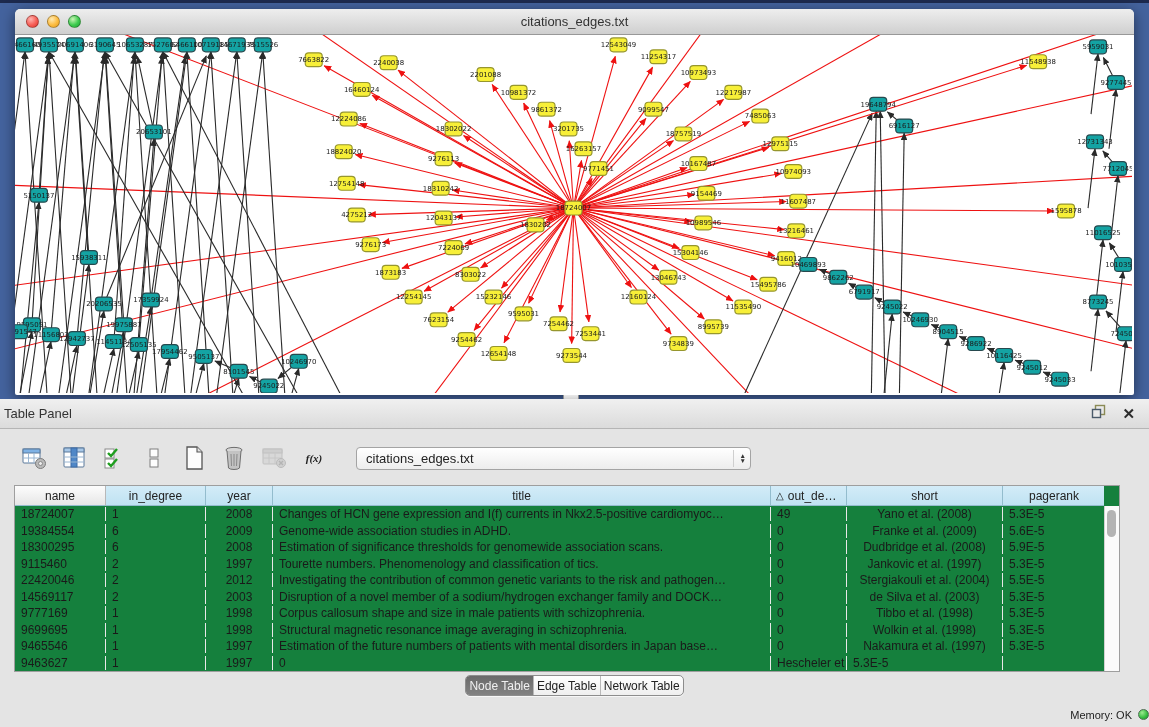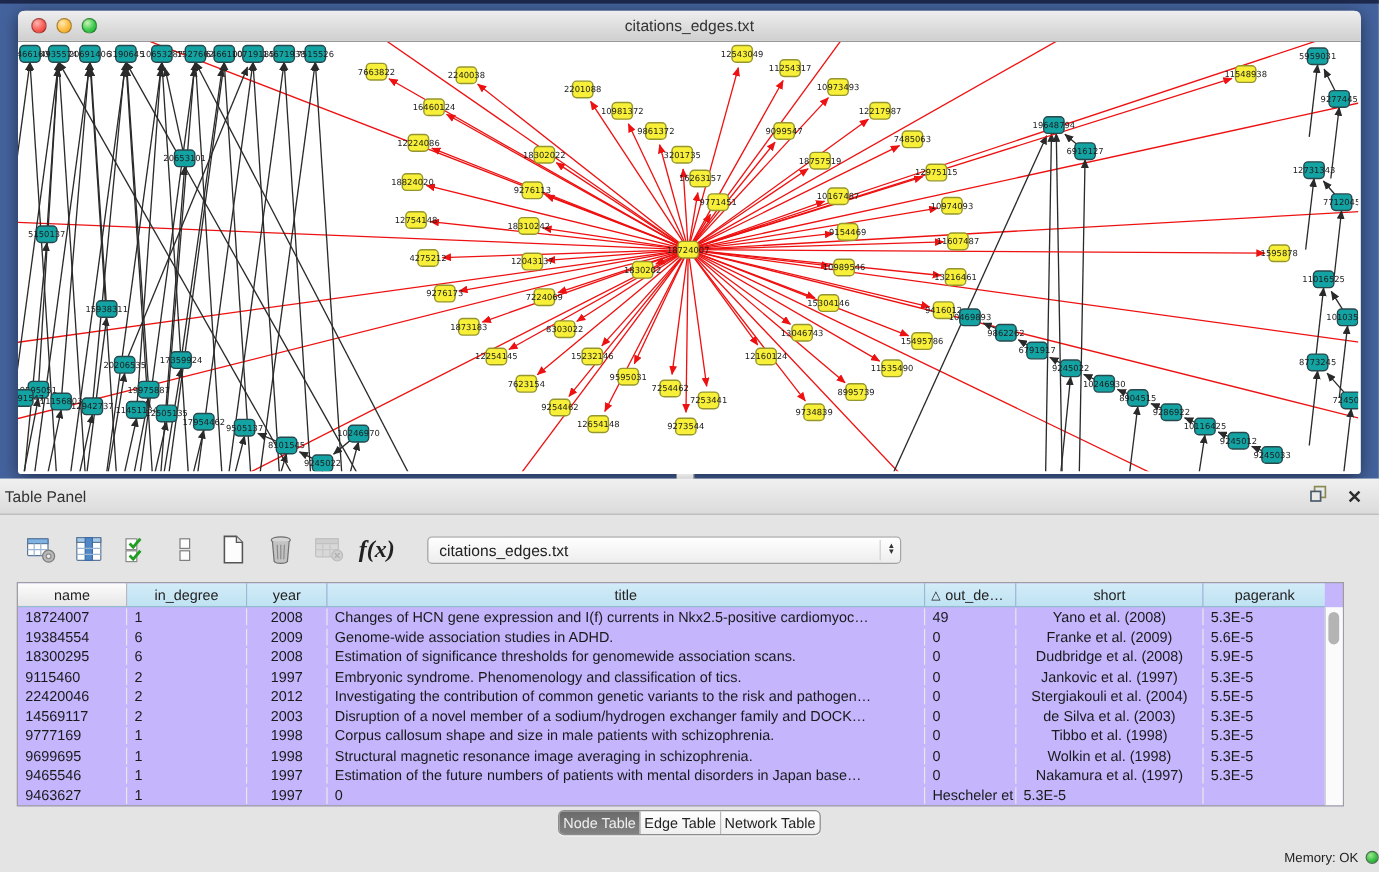--- a/index.html
+++ b/index.html
@@ -35,31 +35,31 @@
     border-bottom:1px solid #b5b5b5; display:flex; align-items:center;
     padding:0 14px 0 4px; }
   .panel-title { font-size:13px; color:#333; flex:1; }
   .ph-icons { display:flex; align-items:center; gap:16px; }
   .close-x { font-size:15px; font-weight:bold; color:#2c2c2c; cursor:default; }
 
   .toolbar { position:absolute; top:42px; left:20px; height:34px;
     display:flex; align-items:center; gap:12px; }
   .tbtn { width:28px; height:28px; display:flex; align-items:center; justify-content:center; }
   .fx { font-family:"Liberation Serif", serif; font-style:italic; font-weight:bold;
-    font-size:20px; color:#222; }
+    font-size:11px; color:#222; }
   .combo { margin-left:16px; width:395px; height:23px;
     background:linear-gradient(#ffffff,#ededed); border:1px solid #a4a4a4;
     border-radius:4px; display:flex; align-items:center; padding:0 4px 0 9px;
     font-size:13px; color:#222; }
   .combo-arrows { margin-left:auto; display:flex; flex-direction:column;
     align-items:center; font-size:6.5px; line-height:5.5px; color:#333;
     border-left:1px solid #cfcfcf; padding-left:6px; height:17px; justify-content:center; }
 
   .grid { position:absolute; top:86px; left:14px; width:1106px; height:187px;
-    background:#c4b5fd; border:1px solid #9e9e9e; }
+    background:#15803d; border:1px solid #9e9e9e; }
   .grid-inner { position:absolute; inset:0 15px 0 0; overflow:hidden; }
   .grid-row { display:grid; grid-template-columns:91px 100px 67px 498px 76px 156px 103px; }
   .hrow { height:20px; }
   .hcell { background:linear-gradient(#d3ecf8,#bfe2f2); border-right:1px solid #93bccd;
     border-bottom:1px solid #93bccd; display:flex; align-items:center;
     justify-content:center; font-size:12px; color:#222; overflow:hidden; white-space:nowrap; }
   .hcell.first { background:linear-gradient(#fdfdfd,#e6e6e6); border-right:1px solid #b8b8b8; }
   .hcell.sorted { justify-content:flex-start; padding-left:5px; gap:4px; }
   .sort-glyph { font-size:10px; color:#222; }
   .trow { height:16.5px; font-size:12px; color:#1a1a1a; align-items:center; }
@@ -817,21 +817,21 @@
             <div class="tcell center">2008</div>
             <div class="tcell">Estimation of significance thresholds for genomewide association scans.</div>
             <div class="tcell">0</div>
             <div class="tcell center">Dudbridge et al. (2008)</div>
             <div class="tcell">5.9E-5</div>
           </div>
           <div class="grid-row trow">
             <div class="tcell">9115460</div>
             <div class="tcell">2</div>
             <div class="tcell center">1997</div>
-            <div class="tcell">Embryonic syndrome. Phenomenology and classification of tics.</div>
+            <div class="tcell">Tourette numbers. Phenomenology and classification of tics.</div>
             <div class="tcell">0</div>
             <div class="tcell center">Jankovic et al. (1997)</div>
             <div class="tcell">5.3E-5</div>
           </div>
           <div class="grid-row trow">
             <div class="tcell">22420046</div>
             <div class="tcell">2</div>
             <div class="tcell center">2012</div>
             <div class="tcell">Investigating the contribution of common genetic variants to the risk and pathogen…</div>
             <div class="tcell">0</div>

